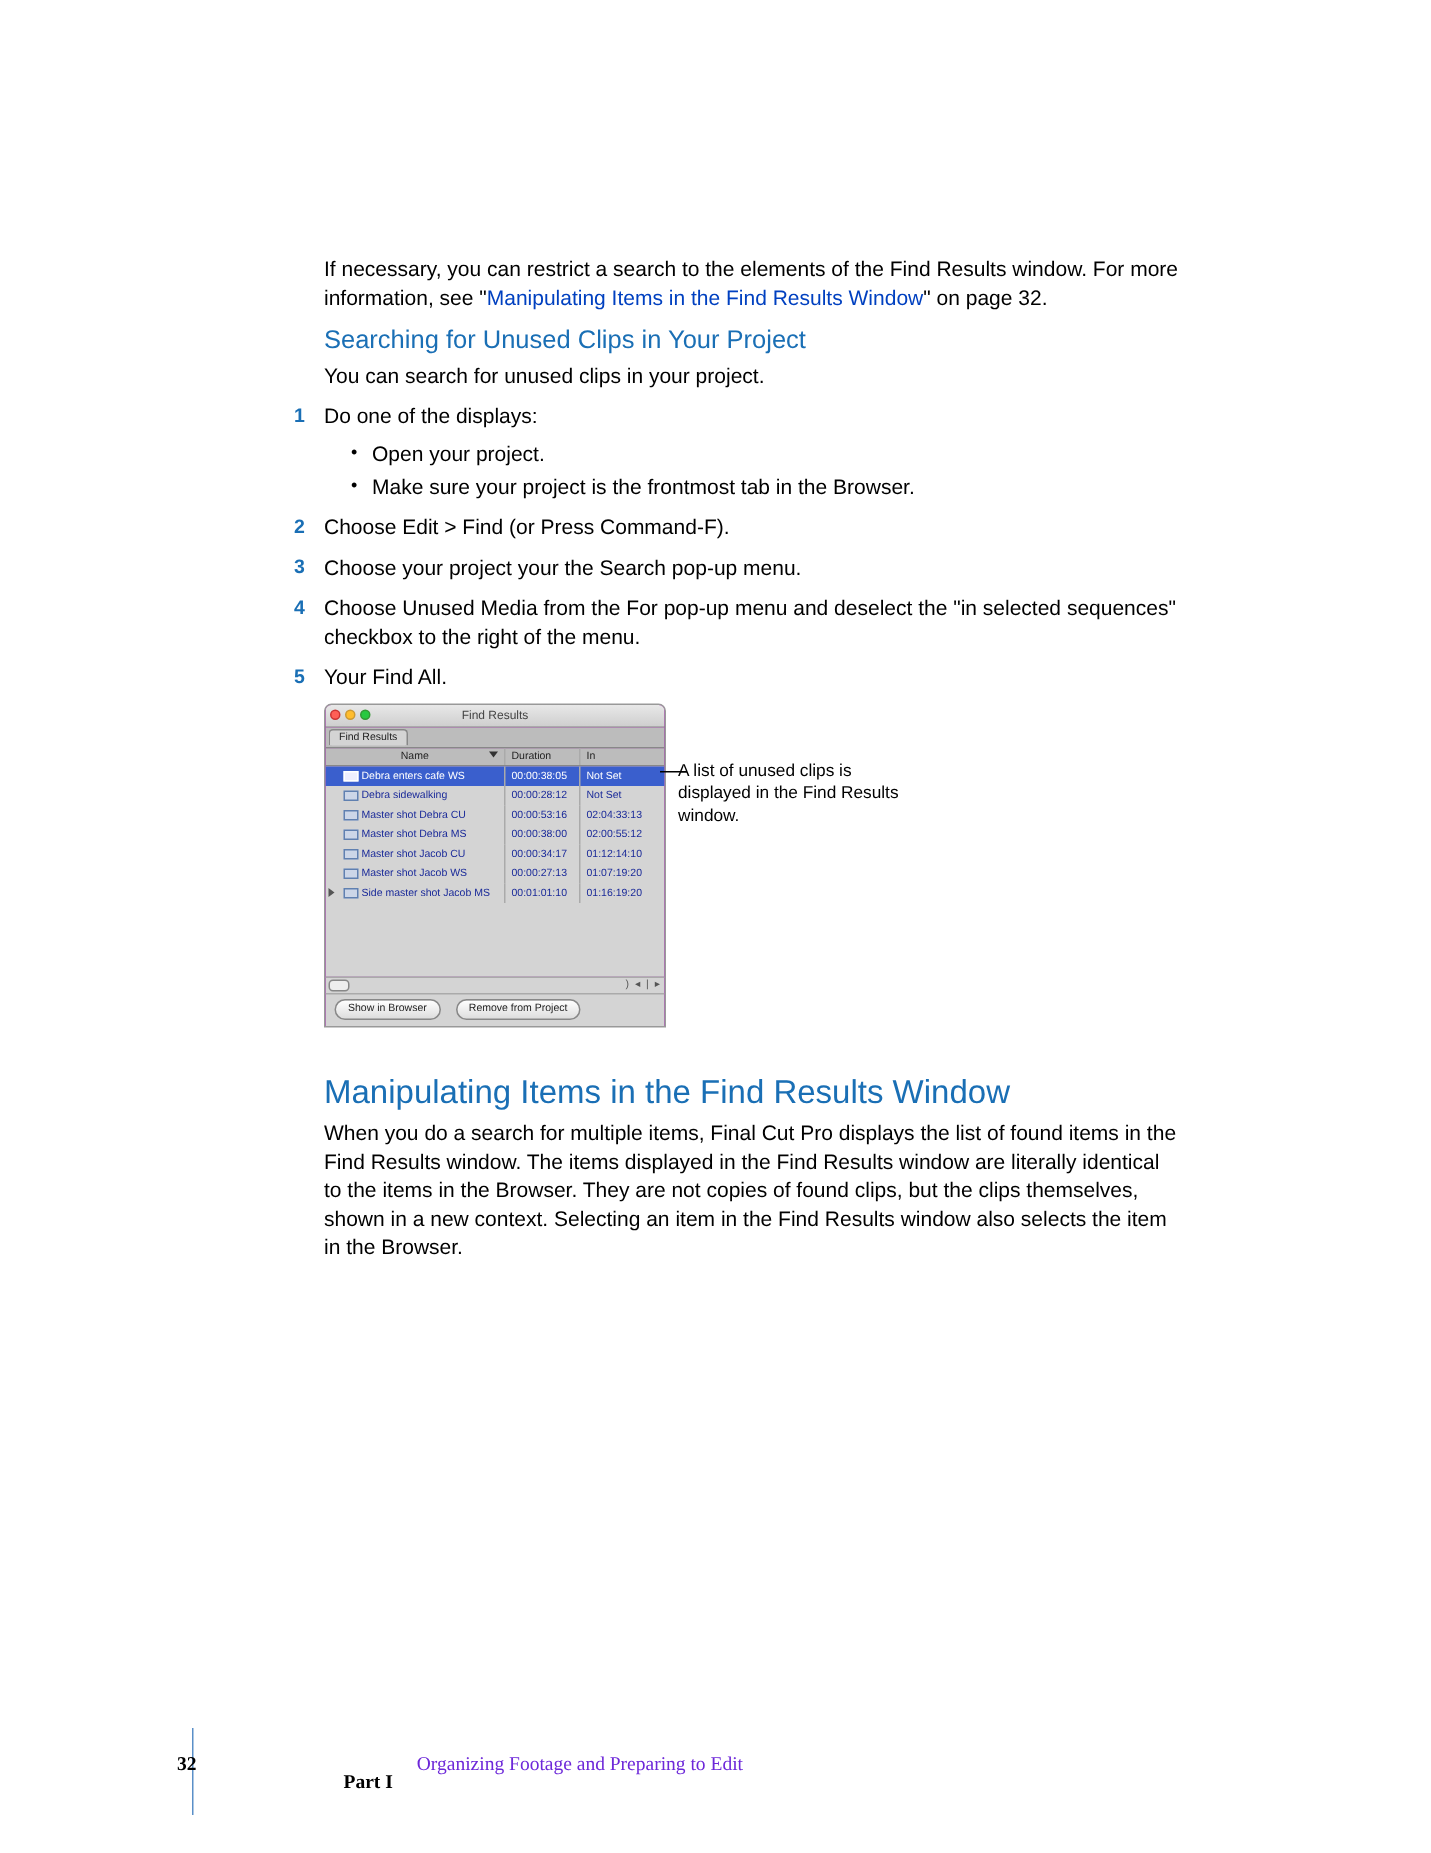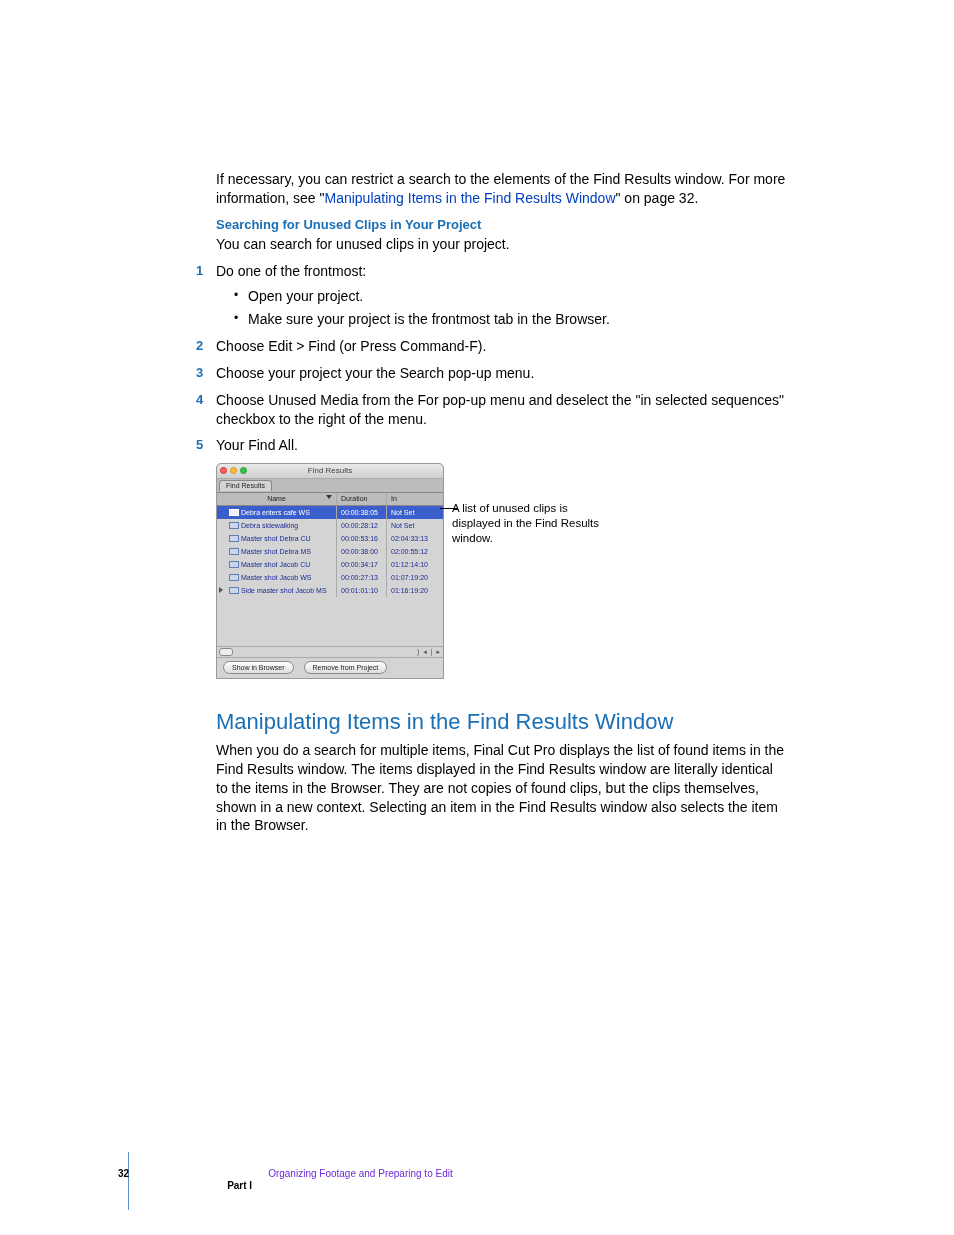--- a/index.html
+++ b/index.html
@@ -20,22 +20,22 @@
   }
   .content {
     margin-left: 148px;
     width: 570px;
     line-height: 1.35;
   }
   .para { margin: 0 0 8px 0; }
   .link { color: #0040c0; }
   .h3 {
     color: #1a6fb5;
-    font-size: 13px;
-    font-weight: 700;
+    font-size: 17px;
+    font-weight: 400;
     margin: 0 0 2px 0;
   }
   .h2 {
     color: #1a6fb5;
     font-size: 22px;
     font-weight: 400;
     margin: 28px 0 4px 0;
   }
   .bold { font-weight: 700; margin: 14px 0 4px 0; }
   ol.steps {
@@ -238,21 +238,22 @@
     width: 18px;
     border-top: 1px solid #000;
   }
 
   .footer {
     position: absolute;
     left: 118px;
     top: 1156px;
     display: flex;
     align-items: center;
-    font-size: 10px;
+    font-size: 13px;
+    font-family: Liberation Serif, serif;
   }
   .footer .pnum { font-weight: 700; margin-right: 98px; }
   .footer .part { font-weight: 700; margin-right: 16px; margin-top: 24px; }
   .footer .ptitle { color: #6d28d9; }
   .blue-bar {
     position: absolute;
     left: 128px;
     top: 1152px;
     width: 1px;
     height: 58px;
@@ -267,21 +268,21 @@
 
     <p class="para">
       <span>If necessary, you can restrict a search to the elements of the Find Results window. For more information, see "</span><span class="link">Manipulating Items in the Find Results Window</span><span>" on page 32.</span>
     </p>
 
     <div class="h3">Searching for Unused Clips in Your Project</div>
     <p class="para">You can search for unused clips in your project.</p>
 
 
     <ol class="steps" id="steps">
-        <li><span class="num">1</span><span>Do one of the frontmost:</span><ul class="sub">
+        <li><span class="num">1</span><span>Do one of the displays:</span><ul class="sub">
             <li>Open your project.</li>
             <li>Make sure your project is the frontmost tab in the Browser.</li>
           </ul></li>
         <li><span class="num">2</span><span>Choose Edit &gt; Find (or Press Command-F).</span></li>
         <li><span class="num">3</span><span>Choose your project your the Search pop-up menu.</span></li>
         <li><span class="num">4</span><span>Choose Unused Media from the For pop-up menu and deselect the "in selected sequences" checkbox to the right of the menu.</span></li>
         <li><span class="num">5</span><span>Your Find All.</span></li>
       </ol>
 
     <div class="fr-wrap">

